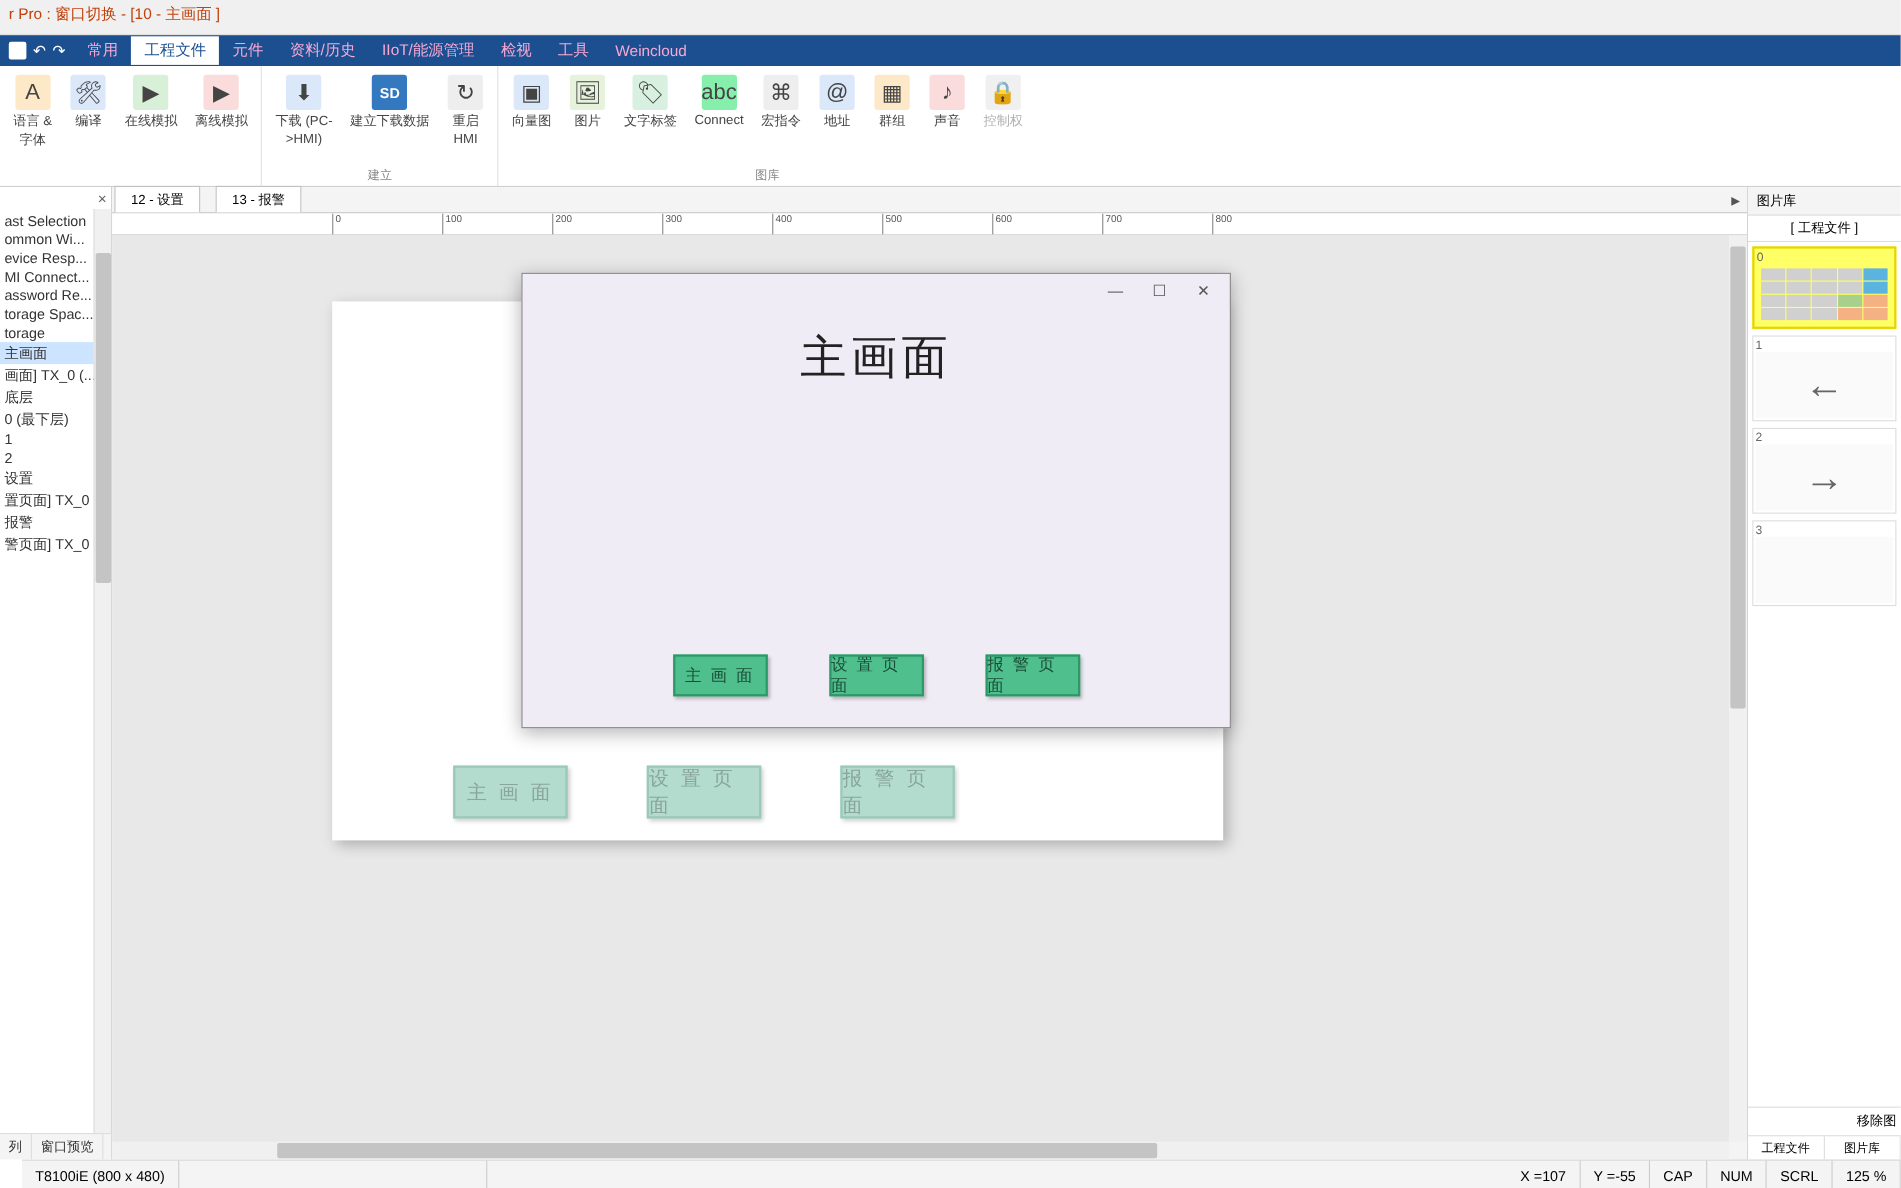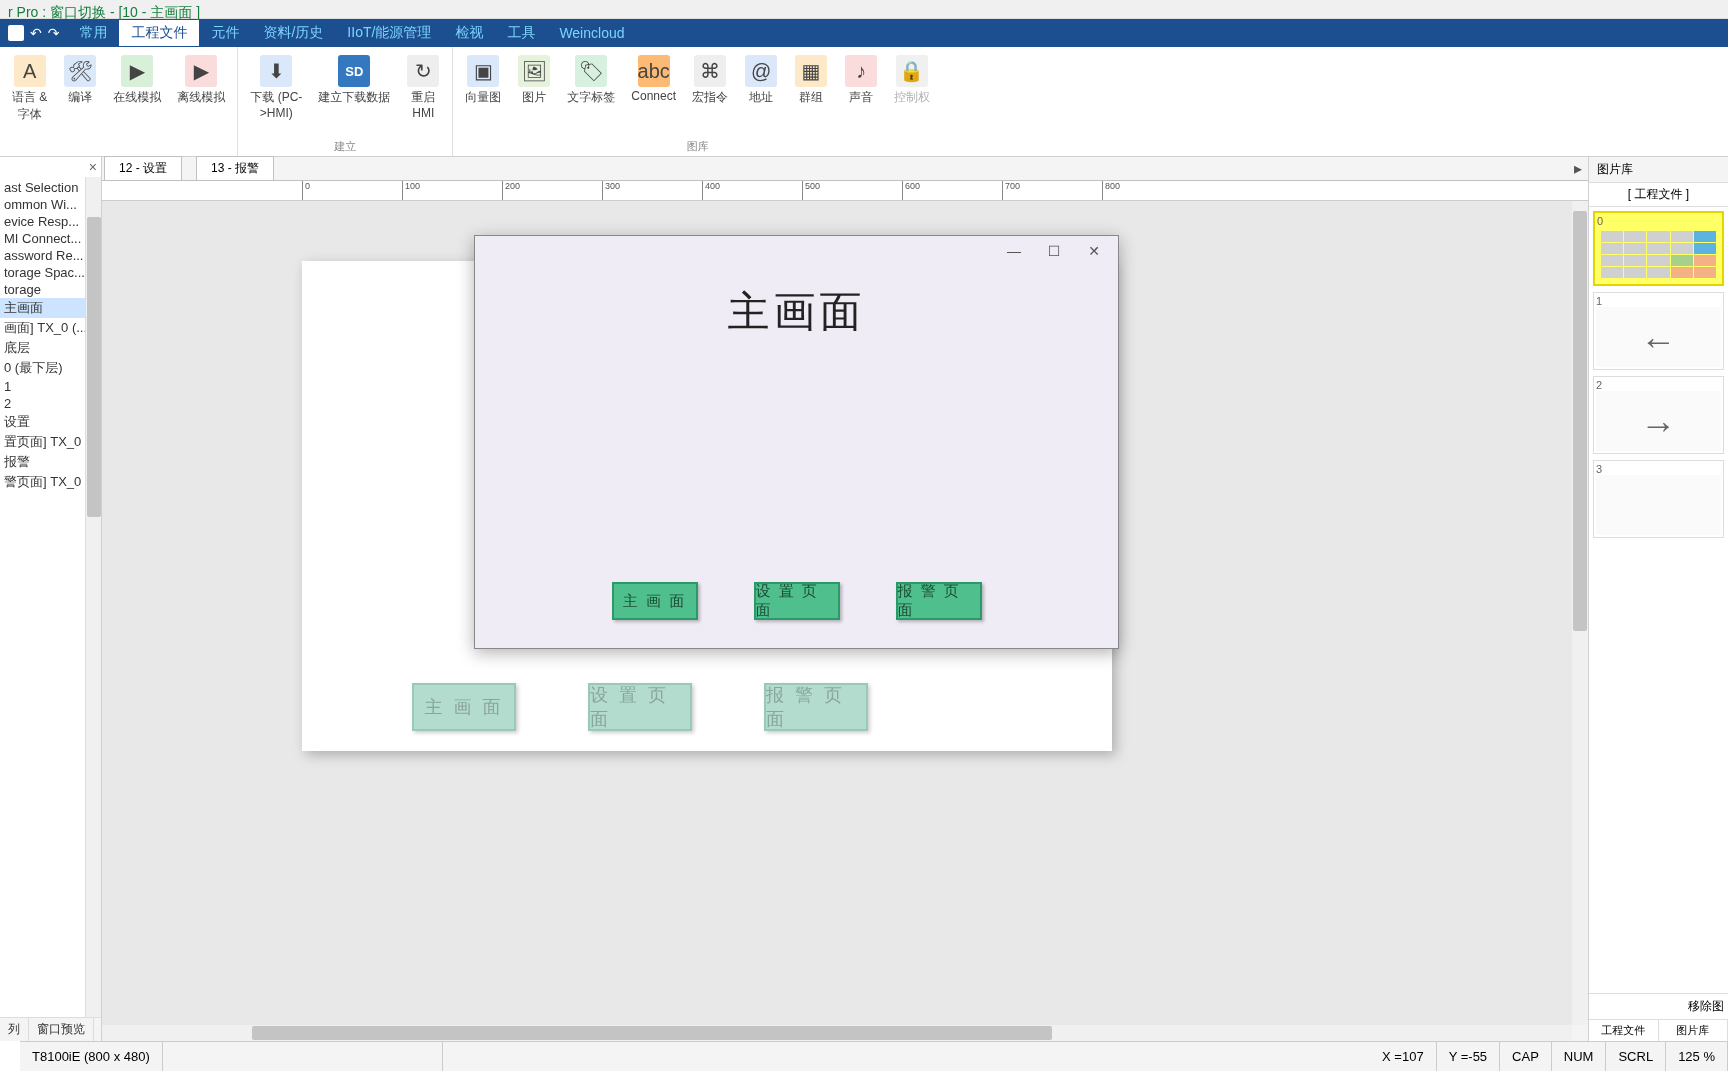--- a/index.html
+++ b/index.html
@@ -1,25 +1,25 @@
 <!DOCTYPE html>
 <html><head>
 <meta charset="utf-8">
 <style>
 * { margin:0; padding:0; box-sizing:border-box; font-family:"Microsoft YaHei",sans-serif; }
 body { width:1728px; height:1080px; background:#fff; overflow:hidden; position:relative; }
 
 
-.titlebar { height:19px; background:#f0f0f0; color:#15803d; font-size:14px; padding:4px 8px; border-bottom:1px solid #ddd; }
+.titlebar { height:32px; background:#f0f0f0; color:#c2410c; font-size:14px; padding:4px 8px; border-bottom:1px solid #ddd; }
 
 
 .menubar { height:28px; background:#1b4f8f; display:flex; align-items:center; font-size:14px; }
 .menubar .qat { display:flex; gap:6px; padding:0 8px; align-items:center; }
 .qat-ico { width:16px; height:16px; background:#fff; border-radius:2px; }
-.menubar .menu-item { padding:4px 12px; color:#7dd3fc; cursor:pointer; }
+.menubar .menu-item { padding:4px 12px; color:#f9a8d4; cursor:pointer; }
 .menubar .menu-item.active { background:#fff; color:#1b4f8f; }
 
 
 .ribbon { height:110px; background:#fff; border-bottom:1px solid #d0d0d0; display:flex; }
 .rgroup { display:flex; flex-direction:column; align-items:center; justify-content:flex-start; padding:6px 4px 2px; position:relative; }
 .rgroup.sep { border-left:1px solid #e0e0e0; }
 .rbtn { display:flex; flex-direction:column; align-items:center; justify-content:flex-start; padding:2px 8px; font-size:12px; color:#444; cursor:pointer; min-width:50px; }
 .rbtn.disabled { color:#b0b0b0; }
 .rico { width:32px; height:32px; margin-bottom:2px; border-radius:3px; display:flex; align-items:center; justify-content:center; font-size:20px; }
 .glabel { font-size:11px; color:#888; margin-top:auto; padding-top:2px; }
@@ -159,21 +159,21 @@
         </div>
       <div class="rbtn">
           <div class="rico" style="background:#e6f2dc">🖼</div>
           <span>图片</span>
         </div>
       <div class="rbtn">
           <div class="rico" style="background:#d8f0e0">🏷</div>
           <span>文字标签</span>
         </div>
       <div class="rbtn">
-          <div class="rico" style="background:#fdba74">abc</div>
+          <div class="rico" style="background:#86efac">abc</div>
           <span>Connect</span>
         </div>
       <div class="rbtn">
           <div class="rico" style="background:#eee">⌘</div>
           <span>宏指令</span>
         </div>
       <div class="rbtn">
           <div class="rico" style="background:#dbe8fa">@</div>
           <span>地址</span>
         </div>

